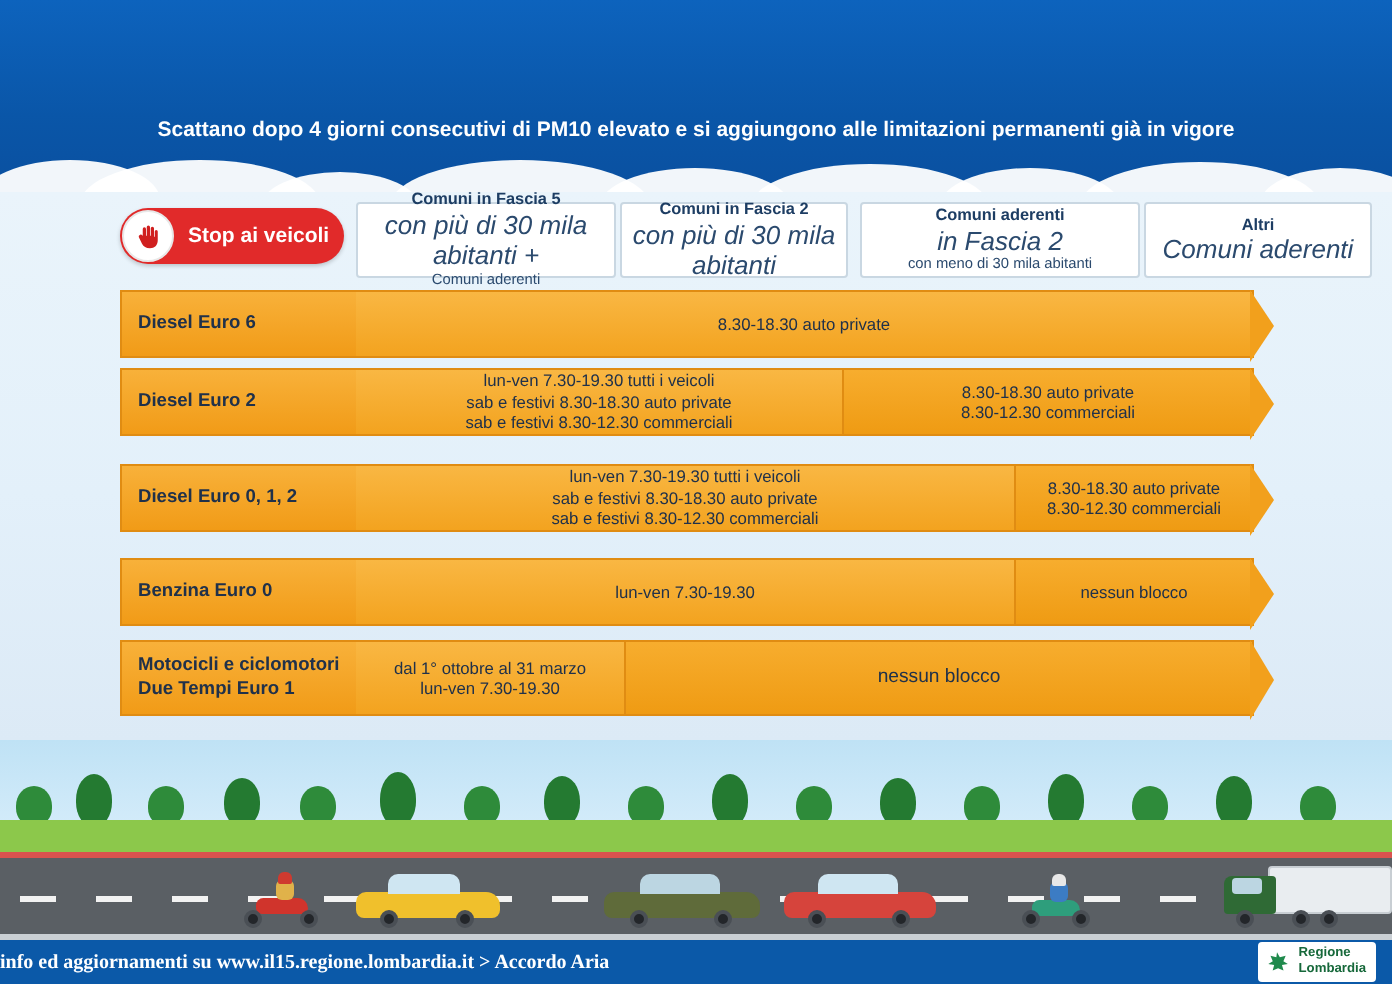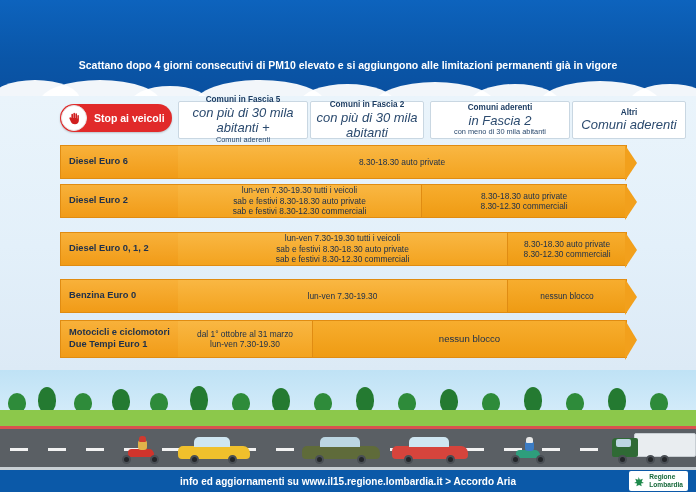--- a/index.html
+++ b/index.html
@@ -148,21 +148,21 @@
 
   .car { position: absolute; bottom: 6px; }
   .car .body { position: absolute; bottom: 5px; border-radius: 5px 7px 4px 4px; }
   .car .cabin { position: absolute; border-radius: 5px 5px 0 0; background: #cfe6f2; }
   .car .w { position: absolute; bottom: 0; width: 9px; height: 9px; border-radius: 50%; background: #23262a; border: 2px solid #4a4f55; }
 
   
   .footer {
     position: absolute; left: 0; top: 470px; width: 696px; height: 22px;
     background: #0b59a8;
-    display: flex; align-items: center; justify-content: center;
+    display: flex; align-items: center; justify-content: flex-start; font-family: Liberation Serif, serif;
   }
   .footer .ftext { color: #ffffff; font-size: 10px; font-weight: bold; }
   .regione {
     position: absolute; right: 8px; top: 471px;
     height: 20px; display: flex; align-items: center;
     background: #ffffff; border-radius: 2px; padding: 1px 5px 1px 3px;
   }
   .regione .rose { width: 13px; height: 13px; margin-right: 4px; position: relative; }
   .regione .rtxt { font-size: 6.6px; color: #16683a; font-weight: bold; line-height: 1.15; }
 </style>

